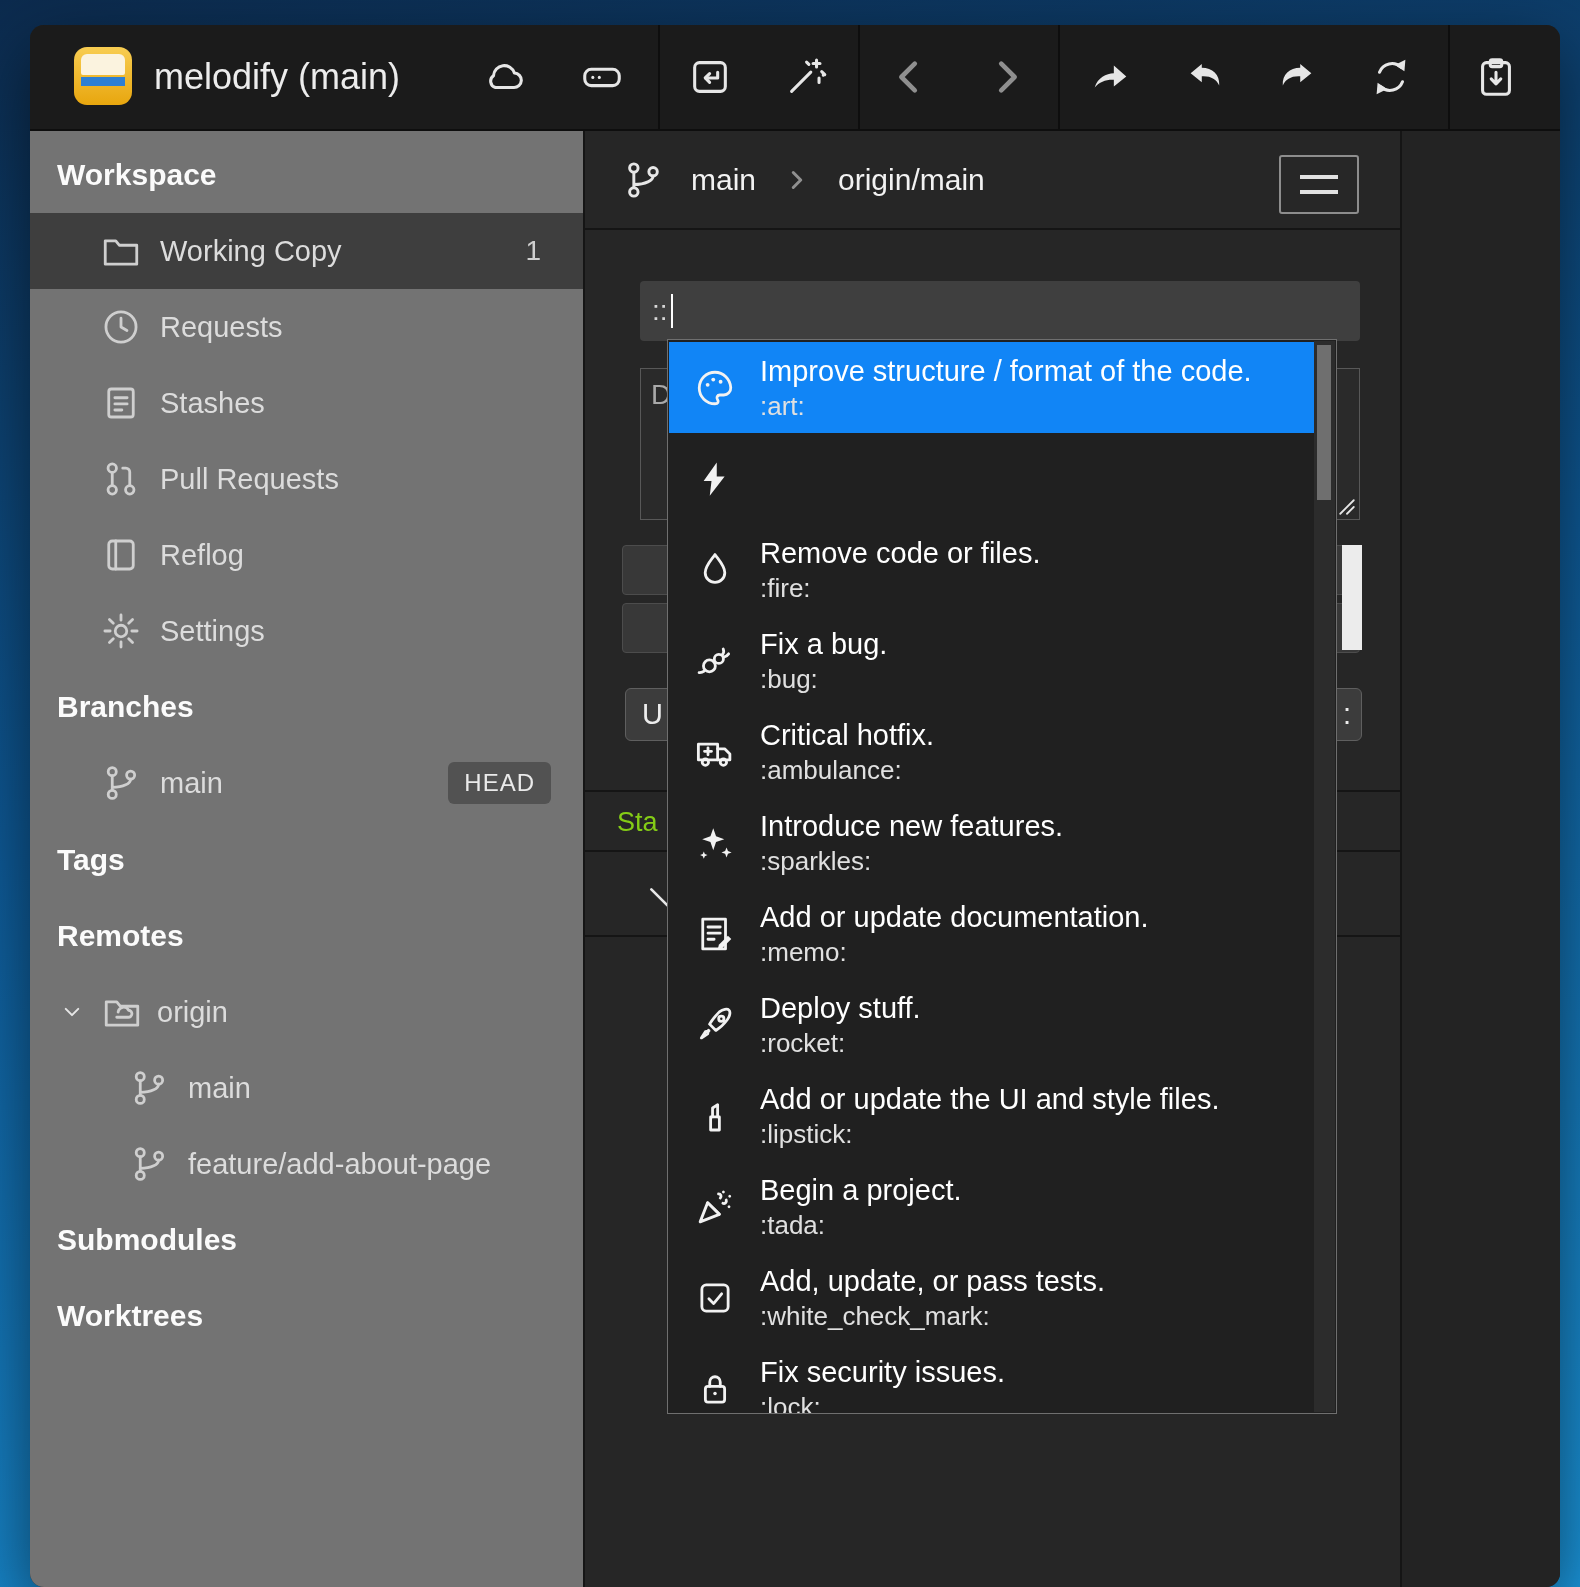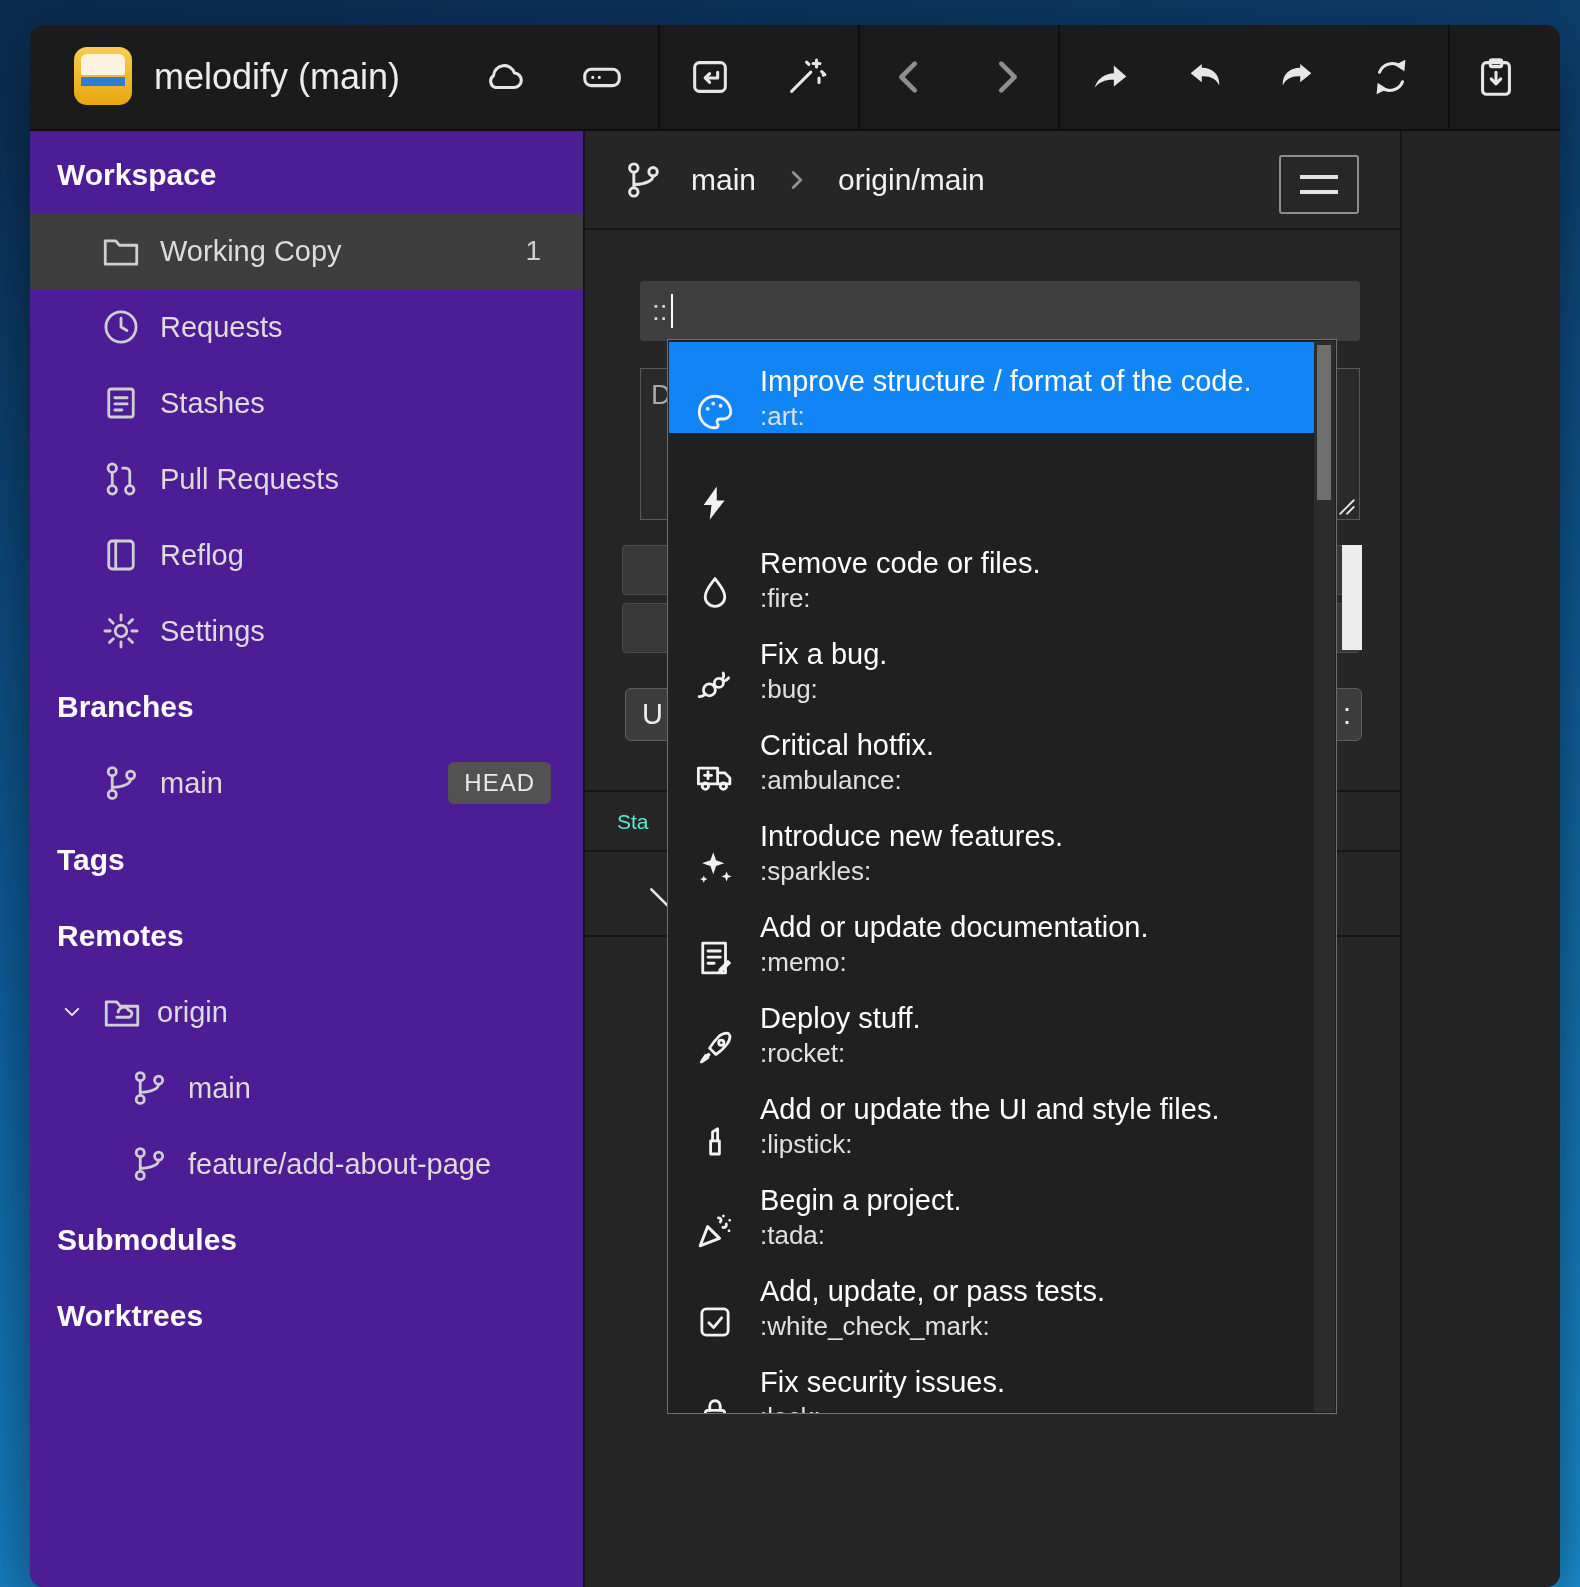--- a/index.html
+++ b/index.html
@@ -19,21 +19,21 @@
   .titlebar{position:absolute;left:0;top:0;width:100%;height:104px;background:#1b1b1b;border-bottom:2px solid #0e0e0e}
   .app-icon{position:absolute;left:44px;top:22px;width:58px;height:58px;border-radius:13px;background:linear-gradient(180deg,#f8cd52 0%,#e8a60e 100%);overflow:hidden}
   .ai-top{position:absolute;left:7px;top:7px;right:7px;height:21px;background:#fbf3df;border-radius:6px 6px 2px 2px}
   .ai-band{position:absolute;left:7px;top:30px;right:7px;height:9px;background:#2d7fd3}
   .title{position:absolute;left:124px;top:0;height:104px;display:flex;align-items:center;font-size:36px;color:#ececec}
   .tb-sep{position:absolute;top:0;width:2px;height:104px;background:#0e0e0e}
   .tb-ic{position:absolute;top:52px;transform:translate(-50%,-50%);width:50px;height:50px;display:flex;align-items:center;justify-content:center}
   .tb-ic svg{width:46px;height:46px}
 
   
-  .sidebar{position:absolute;left:0;top:106px;width:553px;bottom:0;background:#4c1d95}
+  .sidebar{position:absolute;left:0;top:106px;width:553px;bottom:0;background:#737373}
   .v-sep{position:absolute;top:106px;width:2px;bottom:0;background:#151515}
   .sb-head{position:absolute;left:0;width:100%;height:76px;display:flex;align-items:center;padding-left:27px;box-sizing:border-box;font-weight:700;font-size:30px;color:#fbfbfb}
   .sb-row{position:absolute;left:0;width:100%;height:76px;display:flex;align-items:center;padding-left:70px;box-sizing:border-box;gap:18px;font-size:29px;color:#dcdcdc}
   .sb-row.selected{background:#3e3e3e}
   .sb-ic{width:42px;height:42px;flex:0 0 auto;display:flex}
   .sb-ic svg{width:42px;height:42px}
   .sb-ic svg path,.sb-ic svg rect,.sb-ic svg circle{stroke:#cfcfcf}
   .sb-badge{margin-left:auto;margin-right:42px;color:#cfcfcf;font-size:28px}
   .head-badge{margin-left:auto;margin-right:32px;background:#525252;color:#eaeaea;font-size:24px;padding:7px 16px;border-radius:6px;letter-spacing:1px}
   .sb-chev{width:30px;height:30px;display:flex;flex:0 0 auto}
@@ -55,26 +55,26 @@
   .summary{position:absolute;left:55px;top:150px;width:720px;height:60px;background:#3f3f3f;border-radius:4px;display:flex;align-items:center;padding-left:12px;box-sizing:border-box;font-size:28px;color:#d8d8d8}
   .caret{width:2px;height:34px;background:#fff;margin-left:3px}
   .desc{position:absolute;left:55px;top:237px;width:720px;height:152px;background:#2a2a2a;border:1px solid #585858;box-sizing:border-box;padding:10px 0 0 10px;font-size:28px;color:#a9a9a9}
   .resize-grip{position:absolute;right:3px;bottom:3px;width:18px;height:18px}
   .stub-row{position:absolute;left:37px;width:738px;height:50px;background:#383838;border:1px solid #4c4c4c;border-radius:4px;box-sizing:border-box}
   .white-stub{position:absolute;left:757px;top:414px;width:20px;height:105px;background:#ececec}
   .btn{position:absolute;top:557px;height:53px;background:#3c3c3c;border:1px solid #5f5f5f;border-radius:6px;box-sizing:border-box;display:flex;align-items:center;font-size:29px;color:#ededed}
   .btn-unstage{left:40px;width:300px;padding-left:16px}
   .btn-colon{left:685px;width:92px;justify-content:flex-end;padding-right:10px}
   .h-sep{position:absolute;left:0;width:100%;height:2px;background:#151515}
-  .staged-head{position:absolute;left:32px;top:666px;height:50px;display:flex;align-items:center;font-size:21px;color:#5eead4}
+  .staged-head{position:absolute;left:32px;top:666px;height:50px;display:flex;align-items:center;font-size:27px;color:#84cc16}
   .file-stub{position:absolute;left:58px;top:750px;width:40px;height:40px}
 
   
   .dropdown{position:absolute;left:637px;top:314px;width:670px;height:1075px;background:#202020;border:1px solid #6f6f6f;box-sizing:border-box;overflow:hidden;z-index:20}
-  .dd-item{position:absolute;left:1px;width:645px;height:91px;display:flex;align-items:flex-end;padding-left:25px;box-sizing:border-box;gap:24px}
+  .dd-item{position:absolute;left:1px;width:645px;height:91px;display:flex;align-items:center;padding-left:25px;box-sizing:border-box;gap:24px}
   .dd-item.selected{background:#1185f6}
   .dd-ic{width:42px;height:42px;flex:0 0 auto;display:flex}
   .dd-ic svg{width:42px;height:42px}
   .dd-ic svg path,.dd-ic svg rect,.dd-ic svg circle{stroke:#f2f2f2}
   .dd-ic svg .f{fill:#f2f2f2;stroke:none}
   .dd-text{display:flex;flex-direction:column}
   .dd-label{font-size:29px;color:#fff;line-height:37px}
   .dd-code{font-size:26px;color:#e0e0e0;line-height:33px}
   .dd-track{position:absolute;right:1px;top:1px;width:21px;height:calc(100% - 2px);background:#2c2c2c}
   .dd-thumb{position:absolute;right:4px;top:4px;width:14px;height:155px;background:#6f6f6f}

